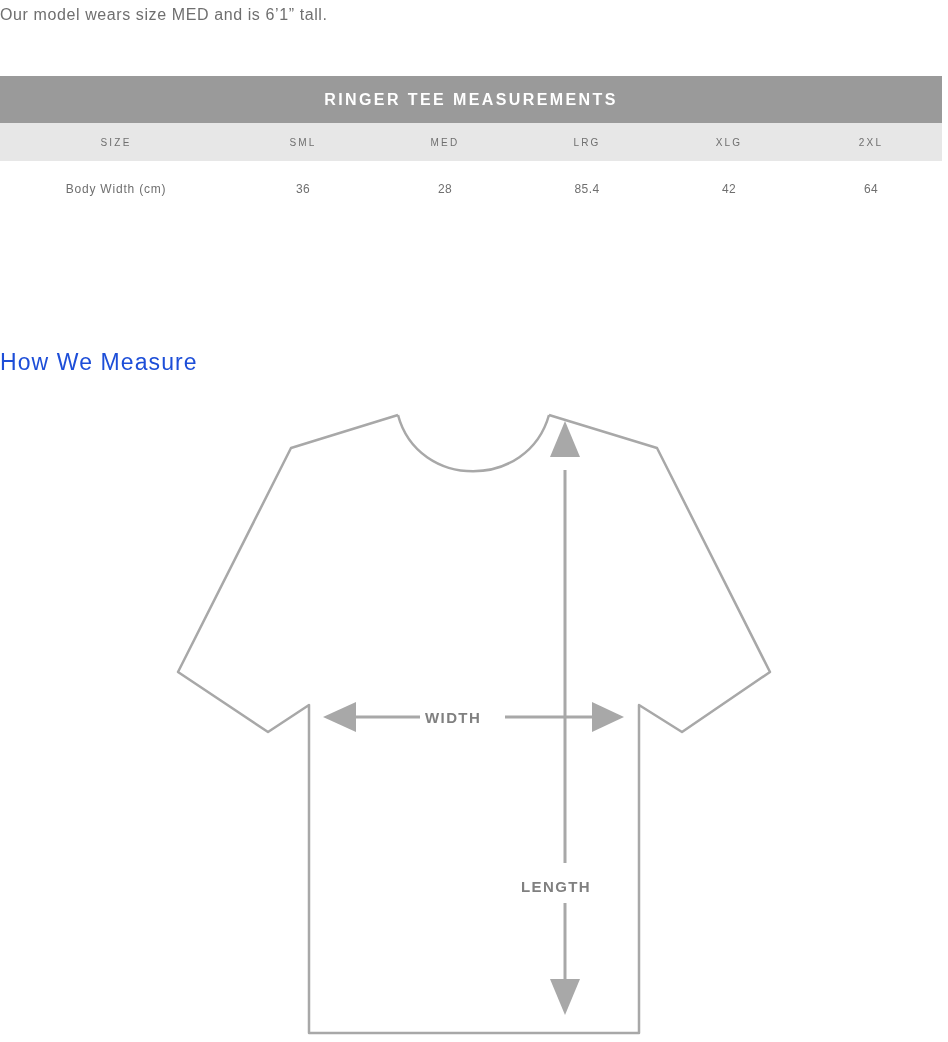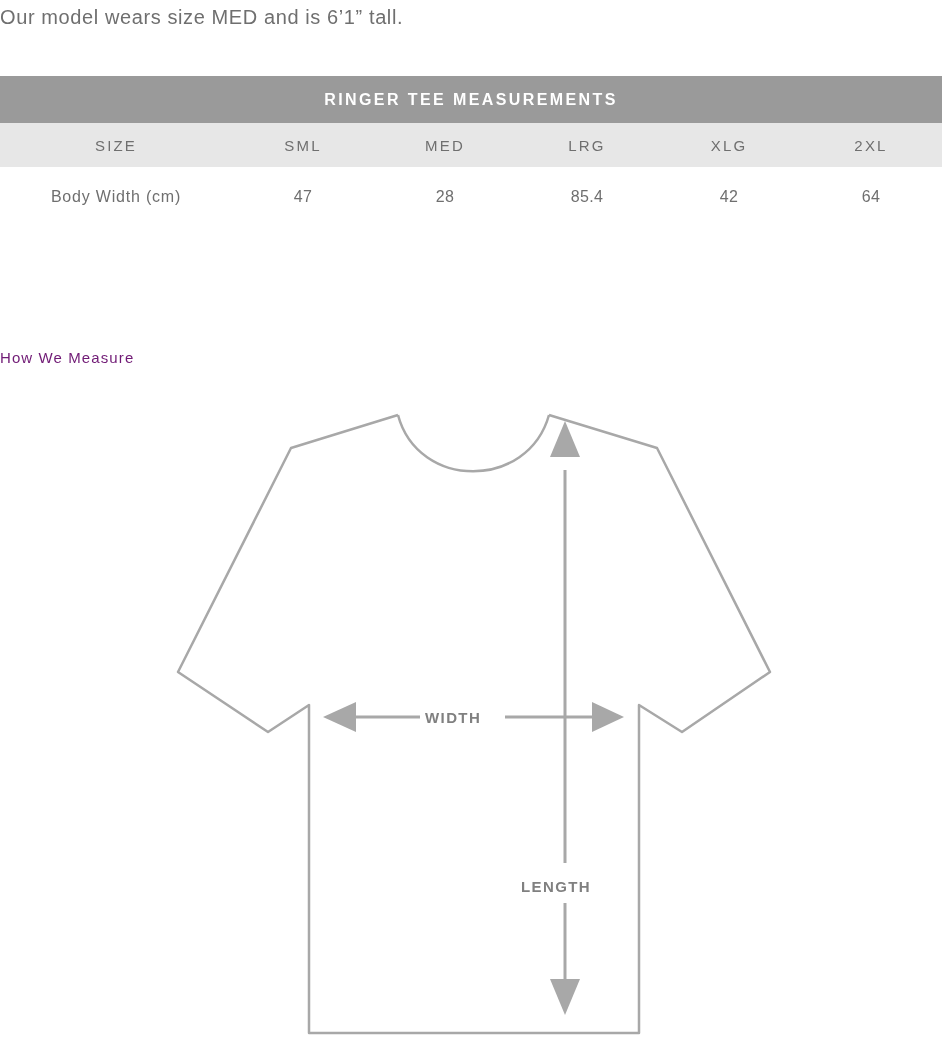--- a/index.html
+++ b/index.html
@@ -16,21 +16,21 @@
   }
   .page {
     position: relative;
     width: 948px;
     height: 1042px;
   }
   .intro-note {
     position: absolute;
     left: 0px;
     top: 6px;
-    font-size: 20px;
+    font-size: 16px;
     letter-spacing: 0.6px;
     color: #6f6f6f;
   }
 
   
   .size-table {
     position: absolute;
     left: 0px;
     top: 76px;
     width: 942px;
@@ -42,51 +42,51 @@
     color: #ffffff;
     font-size: 16px;
     font-weight: bold;
     letter-spacing: 2.4px;
     padding: 15px 0 14px 0;
     text-align: center;
   }
   .size-table thead th {
     background: #e7e7e7;
     color: #6f6f6f;
-    font-size: 15px;
+    font-size: 10px;
     font-weight: normal;
     letter-spacing: 2.2px;
     padding: 14px 0 13px 0;
     text-align: center;
   }
   .size-table thead th.rowhead {
     text-align: center;
   }
   .size-table tbody td {
-    font-size: 16px;
+    font-size: 12px;
     color: #6f6f6f;
     padding: 21px 0 20px 0;
     text-align: center;
     letter-spacing: 0.4px;
   }
   .size-table tbody td.rowhead {
     letter-spacing: 0.8px;
   }
   .size-table tbody tr + tr td {
     border-top: 1px solid #ececec;
   }
 
   
   .how-title {
     position: absolute;
     left: 0px;
     top: 349px;
-    font-size: 15px;
+    font-size: 23px;
     letter-spacing: 1.1px;
-    color: #701a75;
+    color: #1d4ed8;
   }
 
   .diagram-wrap {
     position: absolute;
     left: 0px;
     top: 395px;
     width: 821px;
     height: 645px;
   }
   .diagram-label {
@@ -112,21 +112,21 @@
         <th style="width:142px">SML</th>
         <th style="width:142px">MED</th>
         <th style="width:142px">LRG</th>
         <th style="width:142px">XLG</th>
         <th style="width:142px">2XL</th>
       </tr>
     </thead>
     <tbody>
       <tr>
         <td class="rowhead">Body Width (cm)</td>
-        <td>47</td>
+        <td>36</td>
         <td>28</td>
         <td>85.4</td>
         <td>42</td>
         <td>64</td>
       </tr>
     </tbody>
   </table>
 
   <div class="how-title">How We Measure</div>
 

